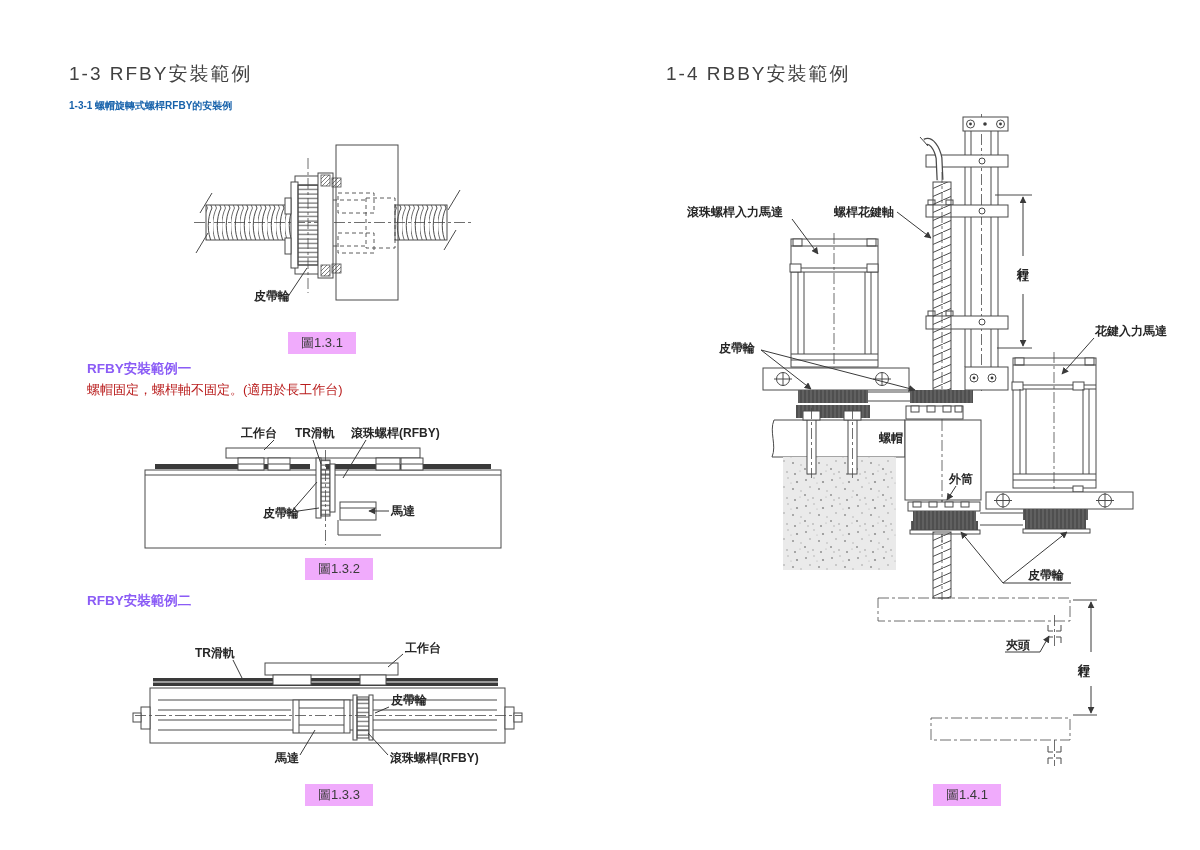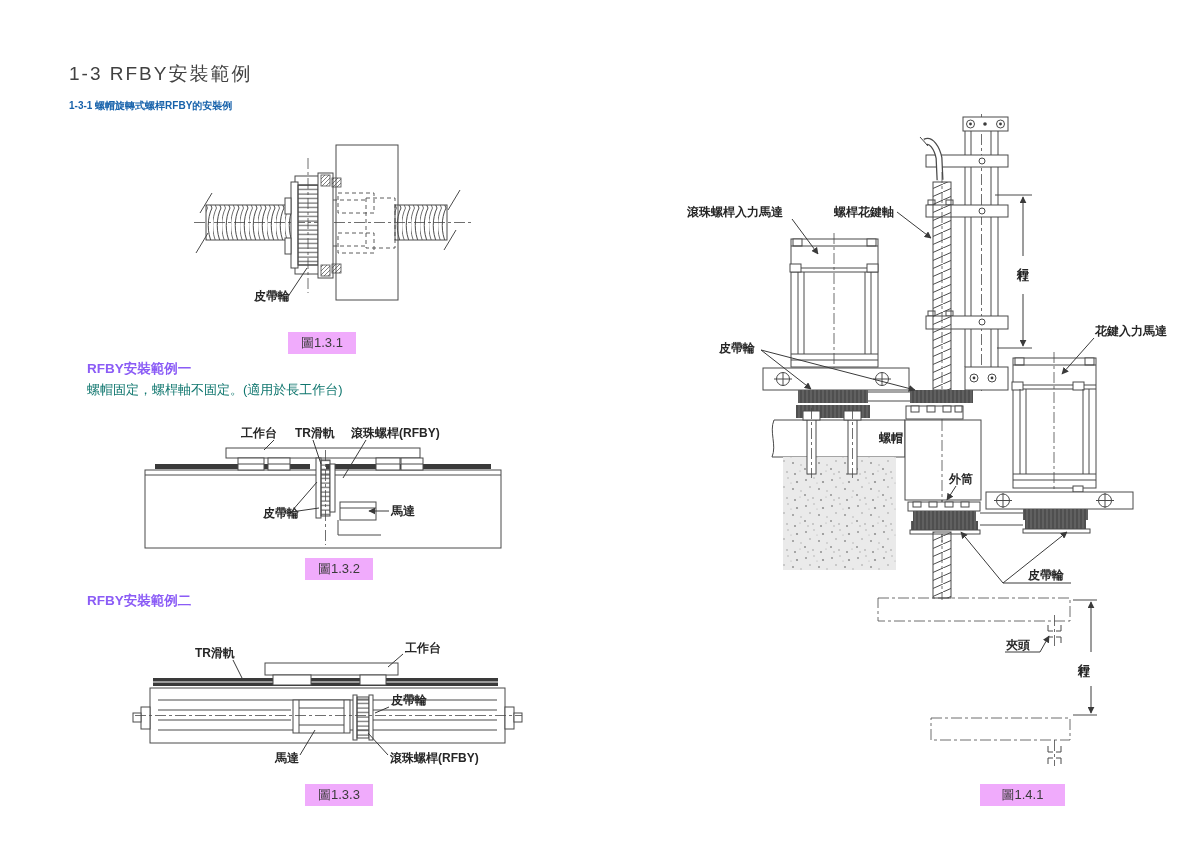--- a/index.html
+++ b/index.html
@@ -1,21 +1,21 @@
 <!DOCTYPE html>
 <html><head>
 <meta charset="utf-8">
 <style>
   html,body{margin:0;padding:0;background:#fff;}
   .page{position:relative;width:1200px;height:850px;background:#ffffff;
         font-family:"Liberation Sans",sans-serif;overflow:hidden;margin-left:33px;}
   .h-main{position:absolute;font-size:19px;color:#414141;letter-spacing:2px;white-space:nowrap;}
   .h-sub{position:absolute;font-size:10px;font-weight:bold;color:#1762ab;white-space:nowrap;}
   .h-sec{position:absolute;font-size:13.5px;font-weight:bold;color:#8b5cf6;white-space:nowrap;}
-  .desc{position:absolute;font-size:13px;color:#0f766e;white-space:nowrap;}
+  .desc{position:absolute;font-size:13px;color:#b91c1c;white-space:nowrap;}
   .cap{position:absolute;width:68px;height:22px;background:#f0abfc;color:#3a3a3a;
        font-size:13px;display:flex;align-items:center;justify-content:center;white-space:nowrap;}
   svg.fig{position:absolute;overflow:visible;}
   svg text{font-family:"Liberation Sans",sans-serif;font-size:12px;font-weight:bold;fill:#262626;}
   .ln{stroke:#4a4a4a;stroke-width:1;fill:none;}
   .fw{fill:#ffffff;stroke:#4a4a4a;stroke-width:1;}
   .dk{fill:#3a3a3a;}
   .dd{stroke:#4a4a4a;stroke-width:.8;fill:none;stroke-dasharray:11 3 3 3;}
   .dash{stroke:#4a4a4a;stroke-width:.9;fill:none;stroke-dasharray:4 3;}
   .lead{stroke:#3a3a3a;stroke-width:1;fill:none;}
@@ -238,20 +238,21 @@
       <text x="144" y="128">馬達</text>
       <line class="lead" x1="169" y1="121" x2="184" y2="96"></line>
     </g>
     <g>
       <text x="259" y="128">滾珠螺桿(RFBY)</text>
       <line class="lead" x1="257" y1="121" x2="237" y2="99"></line>
     </g>
   </svg>
   <div class="cap" style="left:272px;top:784px">圖1.3.3</div>
 
+  <div class="h-main" style="left:633px;top:61px">1-4 RBBY安裝範例</div>
 
   <svg class="fig" style="left:640px;top:112px" width="535" height="665" viewBox="0 0 535 665">
 
     <g>
       <line class="dd" x1="308.5" y1="2" x2="308.5" y2="280"></line>
       <line class="ln" x1="292" y1="19" x2="292" y2="255"></line>
       <line class="ln" x1="298" y1="19" x2="298" y2="255"></line>
       <line class="ln" x1="318" y1="19" x2="318" y2="255"></line>
       <line class="ln" x1="325" y1="19" x2="325" y2="255"></line>
       <rect class="fw" x="290" y="5" width="45" height="14"></rect>
@@ -462,15 +463,15 @@
 
     <g>
       <rect class="dd" x="258" y="606" width="139" height="22"></rect>
       <line class="dd" x1="381.5" y1="628" x2="381.5" y2="654"></line>
       <path class="ln" d="M375,634 v6 h5"></path>
         <path class="ln" d="M388,634 v6 h-5"></path>
       <path class="ln" d="M375,652 v-6 h5"></path>
         <path class="ln" d="M388,652 v-6 h-5"></path>
     </g>
   </svg>
-  <div class="cap" style="left:947px;top:784px;width:85px">圖1.4.1</div>
+  <div class="cap" style="left:900px;top:784px;width:68px">圖1.4.1</div>
 
 </div>
 
 </body></html>

